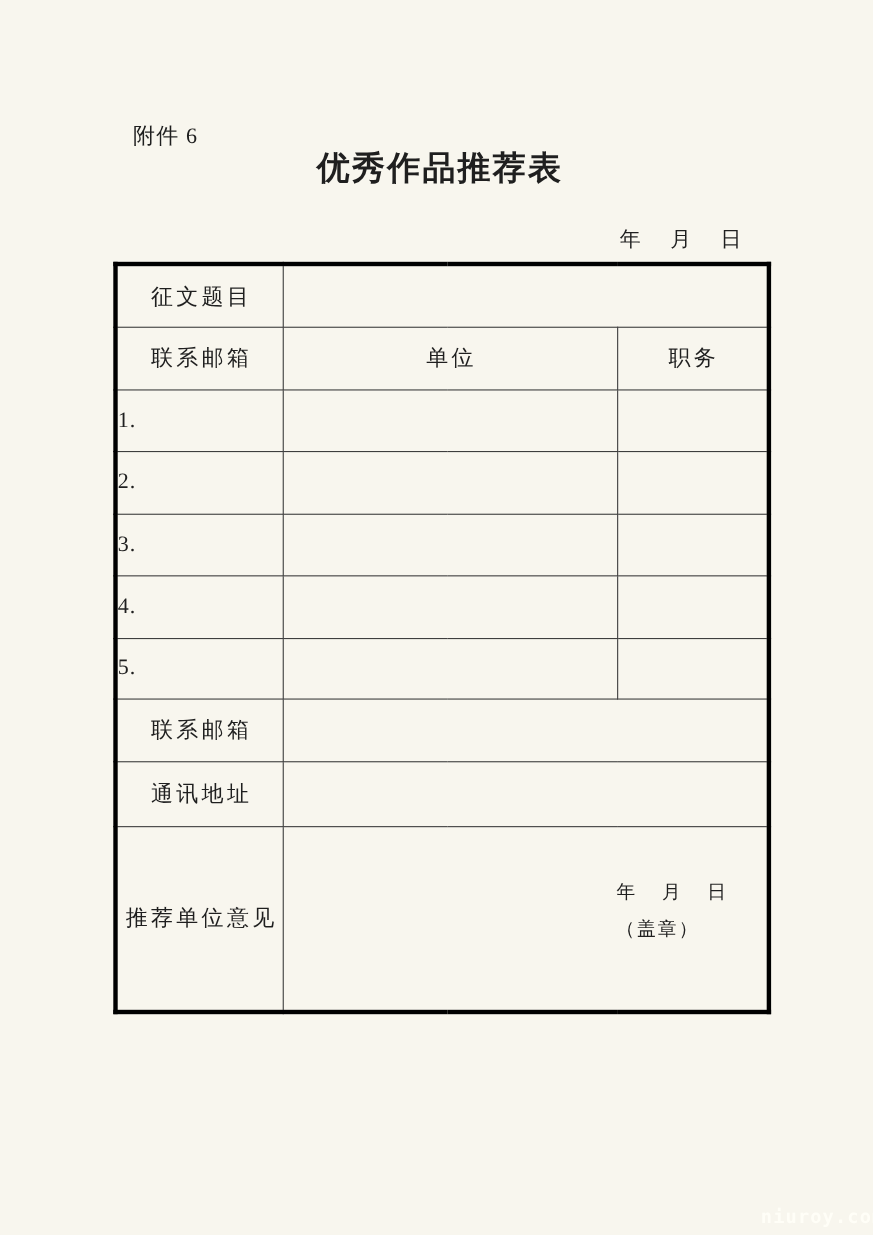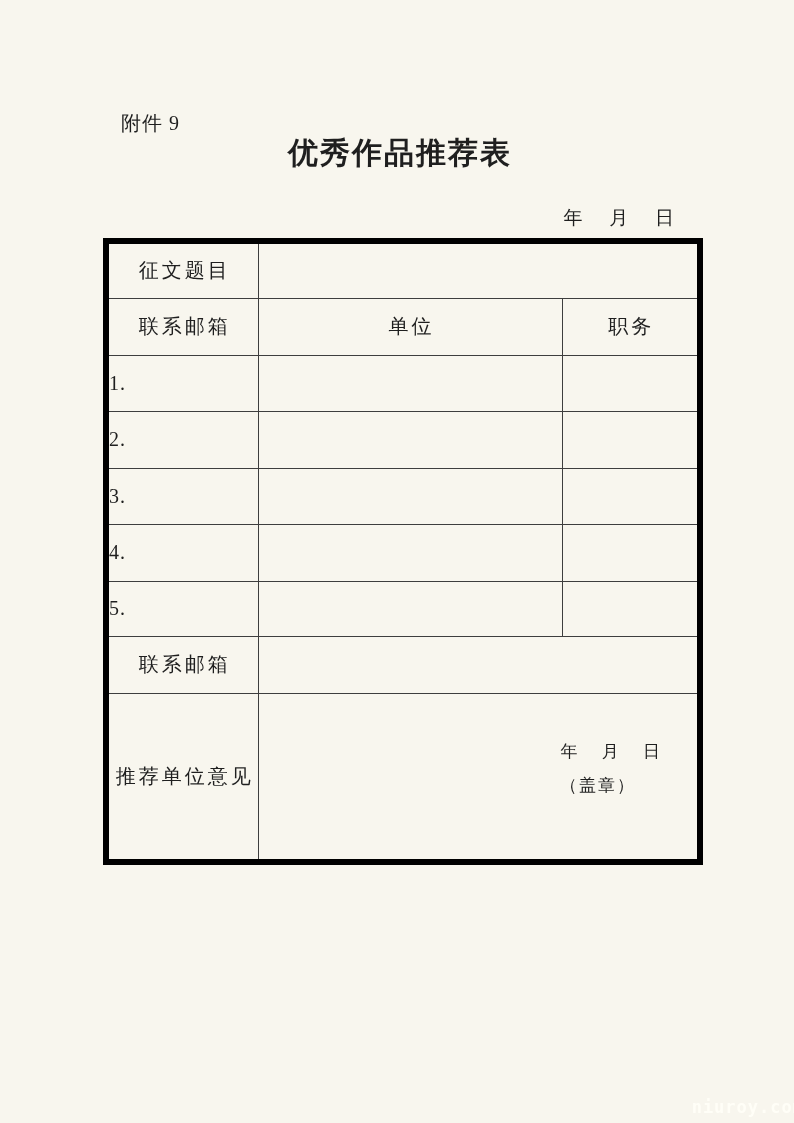--- a/index.html
+++ b/index.html
@@ -39,21 +39,21 @@
     word-spacing: 20px;
     letter-spacing: 1px;
   }
   table.form-table {
     position: absolute;
     left: 103px;
     top: 238px;
     width: 594px;
     border-collapse: collapse;
     table-layout: fixed;
-    border: 6px solid #000000;
+    border: 4px solid #000000;
     padding-left: 44px;
   }
   table.form-table td {
     border: 1px solid #3e3e3e;
     padding: 0;
     vertical-align: middle;
     font-size: 20px;
   }
   td.label-cell {
     text-align: center;
@@ -105,21 +105,21 @@
     font-family: "DejaVu Sans Mono", monospace;
     font-weight: bold;
     font-size: 17px;
     letter-spacing: 1px;
     color: #fffef7;
   }
 </style>
 </head>
 <body>
 
-<div class="attachment-label">附件 9</div>
+<div class="attachment-label">附件 6</div>
 
 <div class="doc-title">优秀作品推荐表</div>
 
 <div class="date-top">年 月 日</div>
 
 <table class="form-table">
   <colgroup>
     <col style="width:152px">
     <col style="width:150px">
     <col style="width:154px">
@@ -157,20 +157,24 @@
     </tr>
     <tr class="row-a5">
       <td class="num-cell">5.</td>
       <td colspan="2"></td>
       <td></td>
     </tr>
     <tr class="row-email">
       <td class="label-cell">联系邮箱</td>
       <td colspan="3"></td>
     </tr>
+    <tr class="row-address">
+      <td class="label-cell">通讯地址</td>
+      <td colspan="3"></td>
+    </tr>
     <tr class="row-recommend">
       <td class="label-cell">推荐单位意见</td>
       <td colspan="3" class="recommend-content">
         <div class="recommend-inner">
           <div class="recommend-date">年 月 日</div>
           <div class="seal-label">（盖章）</div>
         </div>
       </td>
     </tr>
   </tbody>

